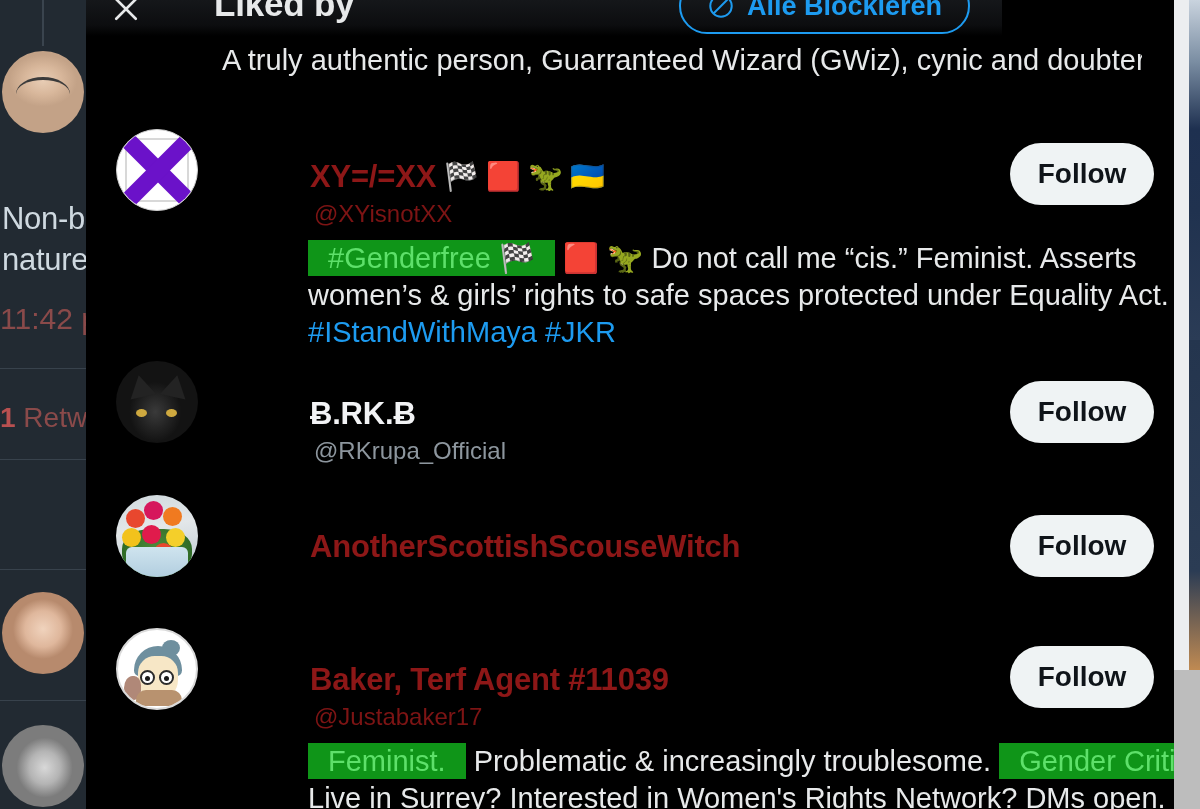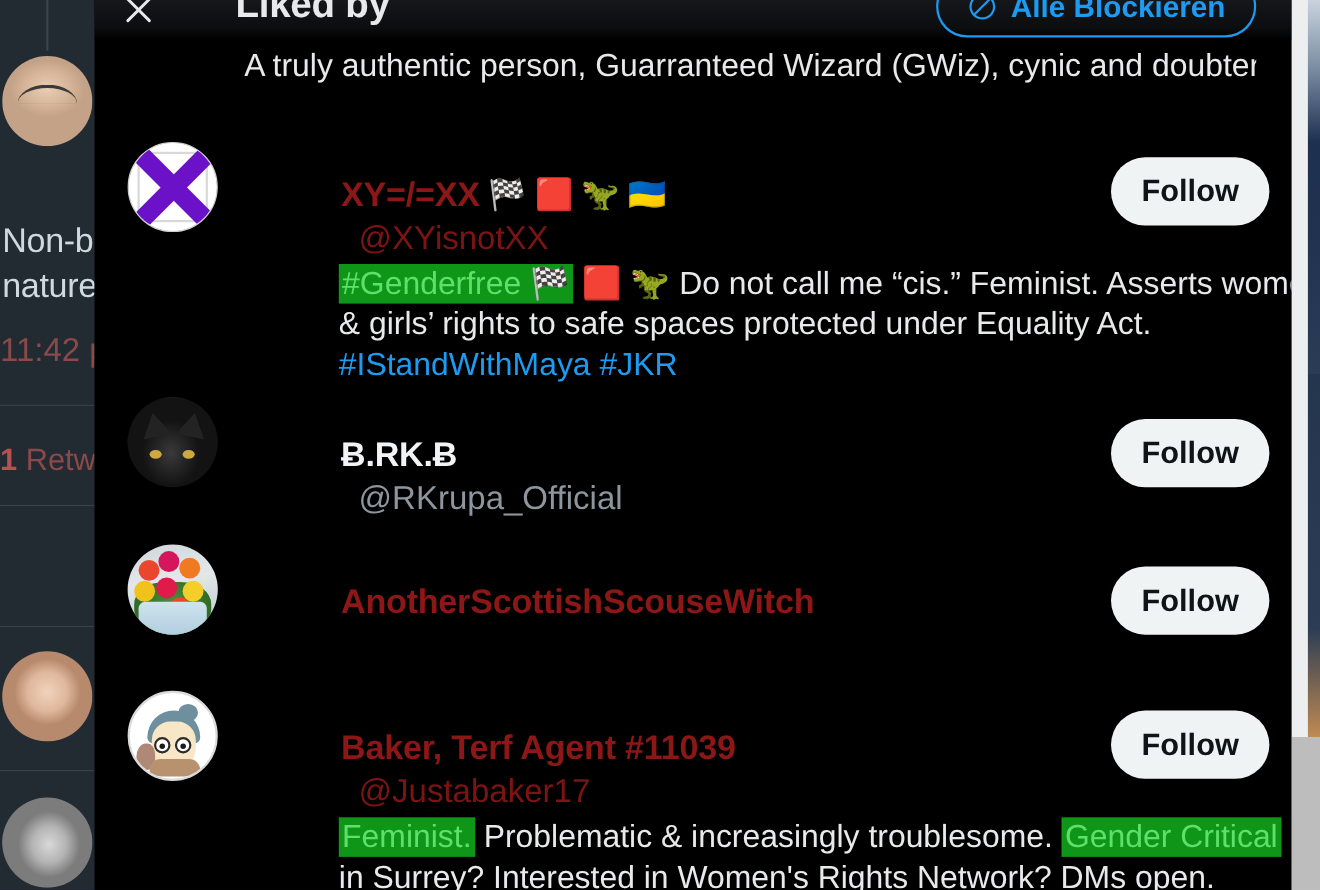--- a/index.html
+++ b/index.html
@@ -133,21 +133,21 @@
     position: absolute;
     left: 86px; top: 0;
     width: 1088px; height: 809px;
     background: #000;
     overflow: hidden;
   }
 
   .modal-header {
     position: absolute;
     left: 0; top: 0;
-    width: 1088px; height: 36px;
+    width: 916px; height: 36px;
     background: linear-gradient(180deg, #15171a 0%, #0c0d0f 70%, #000 100%);
     z-index: 5;
   }
   .close-btn {
     position: absolute;
     left: 20px; top: -11px;
     width: 40px; height: 40px;
     display: flex; align-items: center; justify-content: center;
     cursor: pointer;
   }
@@ -343,37 +343,37 @@
     font-size: 31px;
     font-weight: 700;
     white-space: nowrap;
     letter-spacing: -0.2px;
     display: flex;
     align-items: center;
     gap: 8px;
   }
   .handle-line {
     position: absolute;
-    left: 240px;
-    font-size: 30px;
+    left: 228px;
+    font-size: 24px;
     font-weight: 400;
     white-space: nowrap;
   }
   .bio {
     position: absolute;
     left: 222px;
     width: 930px;
     font-size: 29px;
     line-height: 37px;
     color: #e7e9ea;
   }
   .hl {
     background: #0f9518;
     color: #5ee06a;
-    padding: 2px 3px;
+    padding: 2px 20px;
     box-decoration-break: clone;
     -webkit-box-decoration-break: clone;
   }
   .hashtag { color: #1d9bf0; margin-top: 24px; }
 
   .name-red   { color: #8d1717; }
   .handle-red { color: #7d1414; }
   .name-white { color: #f2f3f5; }
   .handle-gray{ color: #8d969e; }
 

